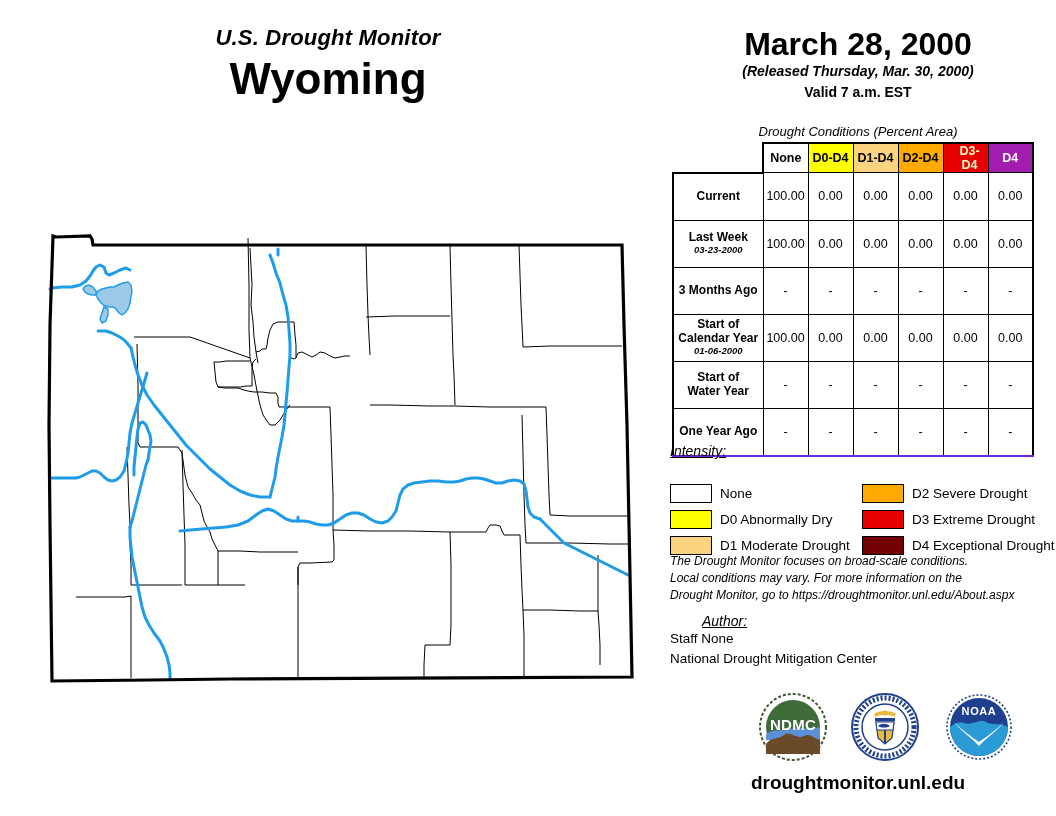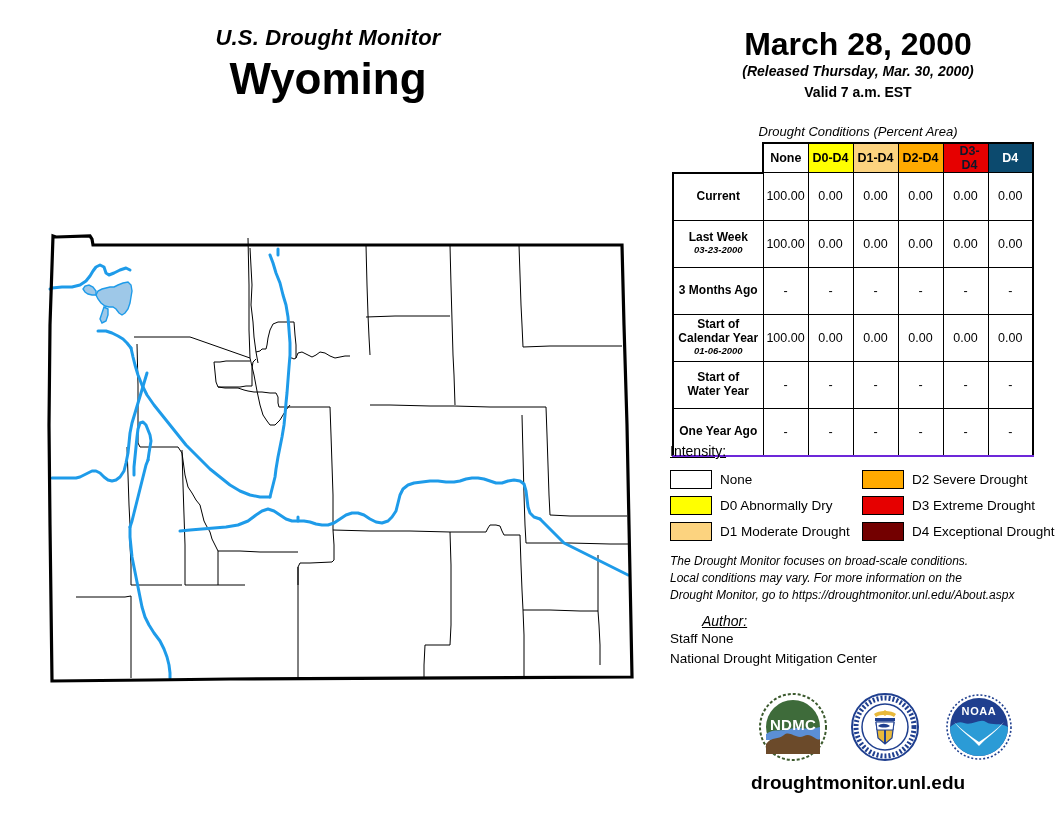--- a/index.html
+++ b/index.html
@@ -43,22 +43,22 @@
   #drought-table td.rowlabel{font-weight:bold;font-size:12px;line-height:1.15;padding:2px 3px;margin-left:12px;}
   #drought-table td.rowlabel .sub{display:block;font-size:9.5px;font-style:italic;font-weight:bold;
     margin-top:1px;}
   #drought-table .outer-lt{border-left:2px solid #000;}
   #drought-table .outer-rt{border-right:2px solid #000;}
   #drought-table .outer-tp{border-top:2px solid #000;}
   #drought-table .outer-bt{border-bottom:2px solid #6d28d9;}
 
   
   #legend{position:absolute;left:670px;top:443px;width:380px;}
-  #legend-title{font-size:14px;font-weight:normal;
-    text-decoration:underline;margin-bottom:10px;}
+  #legend-title{font-size:14px;font-style:italic;font-weight:normal;
+    text-decoration:underline;margin-bottom:24px;}
   .legend-grid{position:relative;height:78px;}
   .legend-item{position:absolute;display:flex;align-items:center;gap:8px;height:20px;}
   .swatch{width:42px;height:19px;border:1px solid #000;box-sizing:border-box;flex:none;}
   .legend-label{font-size:13.5px;white-space:nowrap;}
 
   
   #disclaimer{position:absolute;left:670px;top:553px;width:380px;
     font-size:12px;font-style:italic;line-height:1.42;}
   #author-block{position:absolute;left:670px;top:613px;width:380px;}
   #author-title{font-size:14px;font-style:italic;text-decoration:underline;margin-left:32px;}
@@ -269,22 +269,22 @@
         <col class="d-col">
         <col class="d-col">
     </colgroup>
     <thead>
       <tr id="thead-row">
           <th class="corner"></th>
           <th class="outer-tp outer-lt" style="background: rgb(255, 255, 255);">None</th>
           <th class="outer-tp" style="background: rgb(255, 255, 0);">D0-D4</th>
           <th class="outer-tp" style="background: rgb(252, 211, 127);">D1-D4</th>
           <th class="outer-tp" style="background: rgb(255, 170, 0);">D2-D4</th>
-          <th class="outer-tp" style="background: rgb(230, 0, 0); color: #0f172a; padding-left: 8px;">D3-D4</th>
-          <th class="outer-tp outer-rt" style="background: #0c4a6e; color: rgb(255, 255, 255);">D4</th>
+          <th class="outer-tp" style="background: rgb(230, 0, 0); color: #fef9c3; padding-left: 8px;">D3-D4</th>
+          <th class="outer-tp outer-rt" style="background: #a21caf; color: rgb(255, 255, 255);">D4</th>
         </tr>
     </thead>
     <tbody id="tbody-rows">
         <tr>
           <td class="rowlabel outer-lt outer-tp"><span>Current</span></td>
           <td>100.00</td>
           <td>0.00</td>
           <td>0.00</td>
           <td>0.00</td>
           <td>0.00</td>

